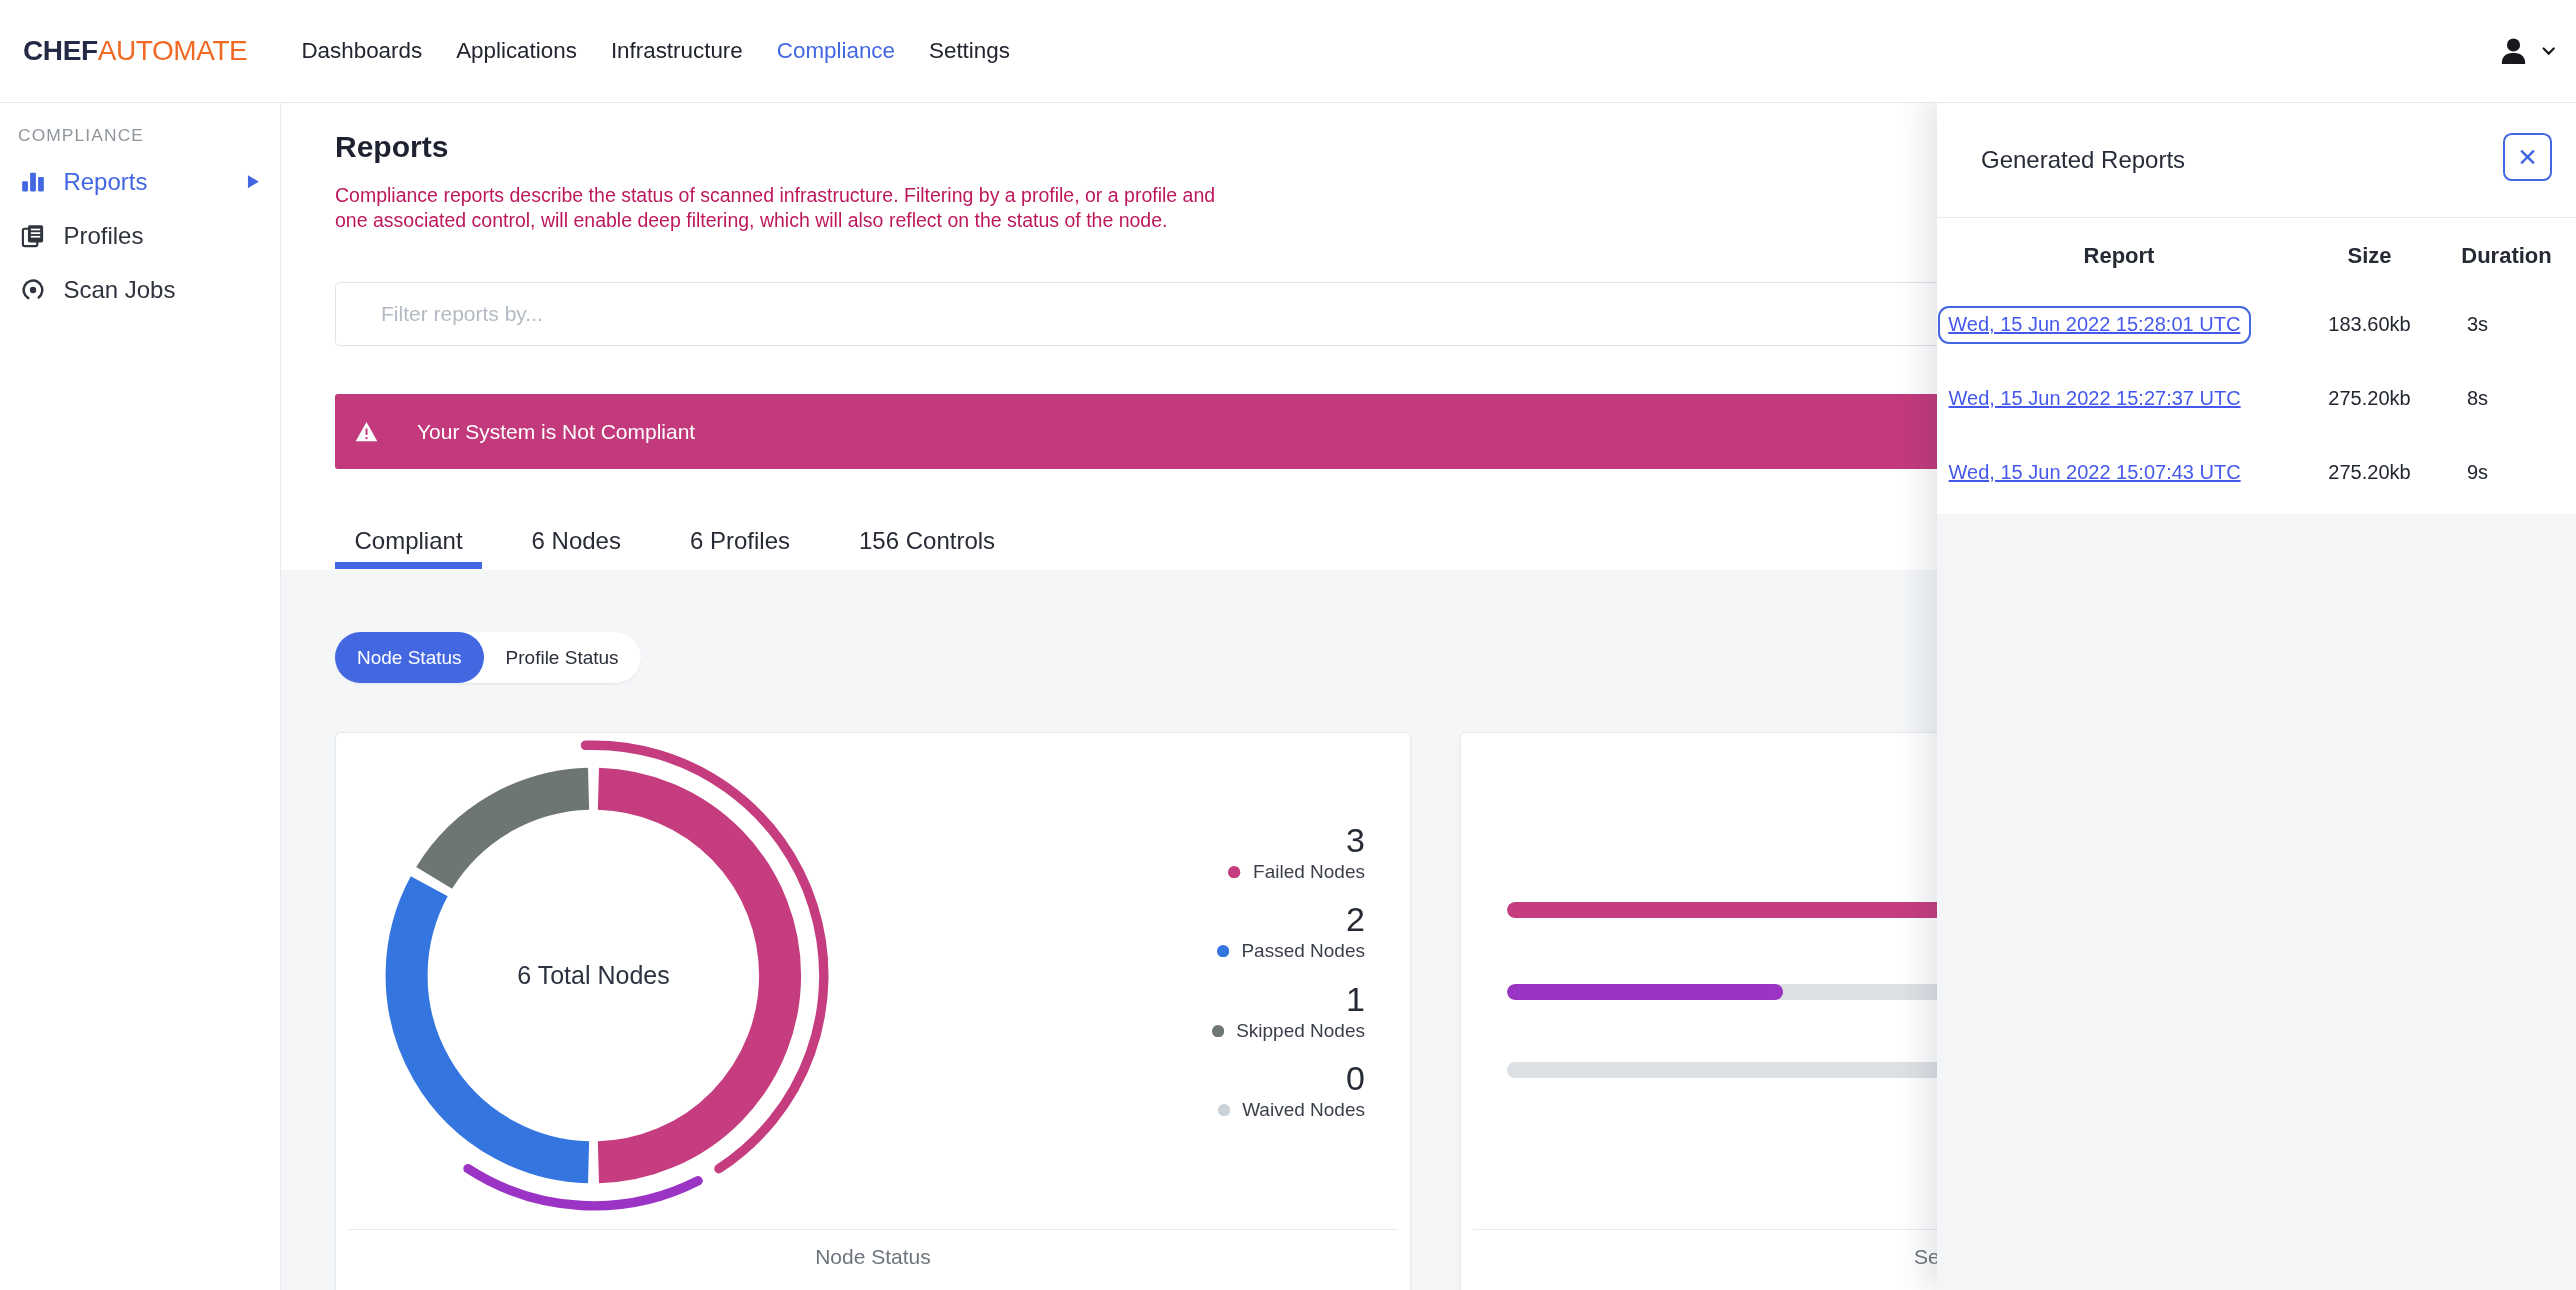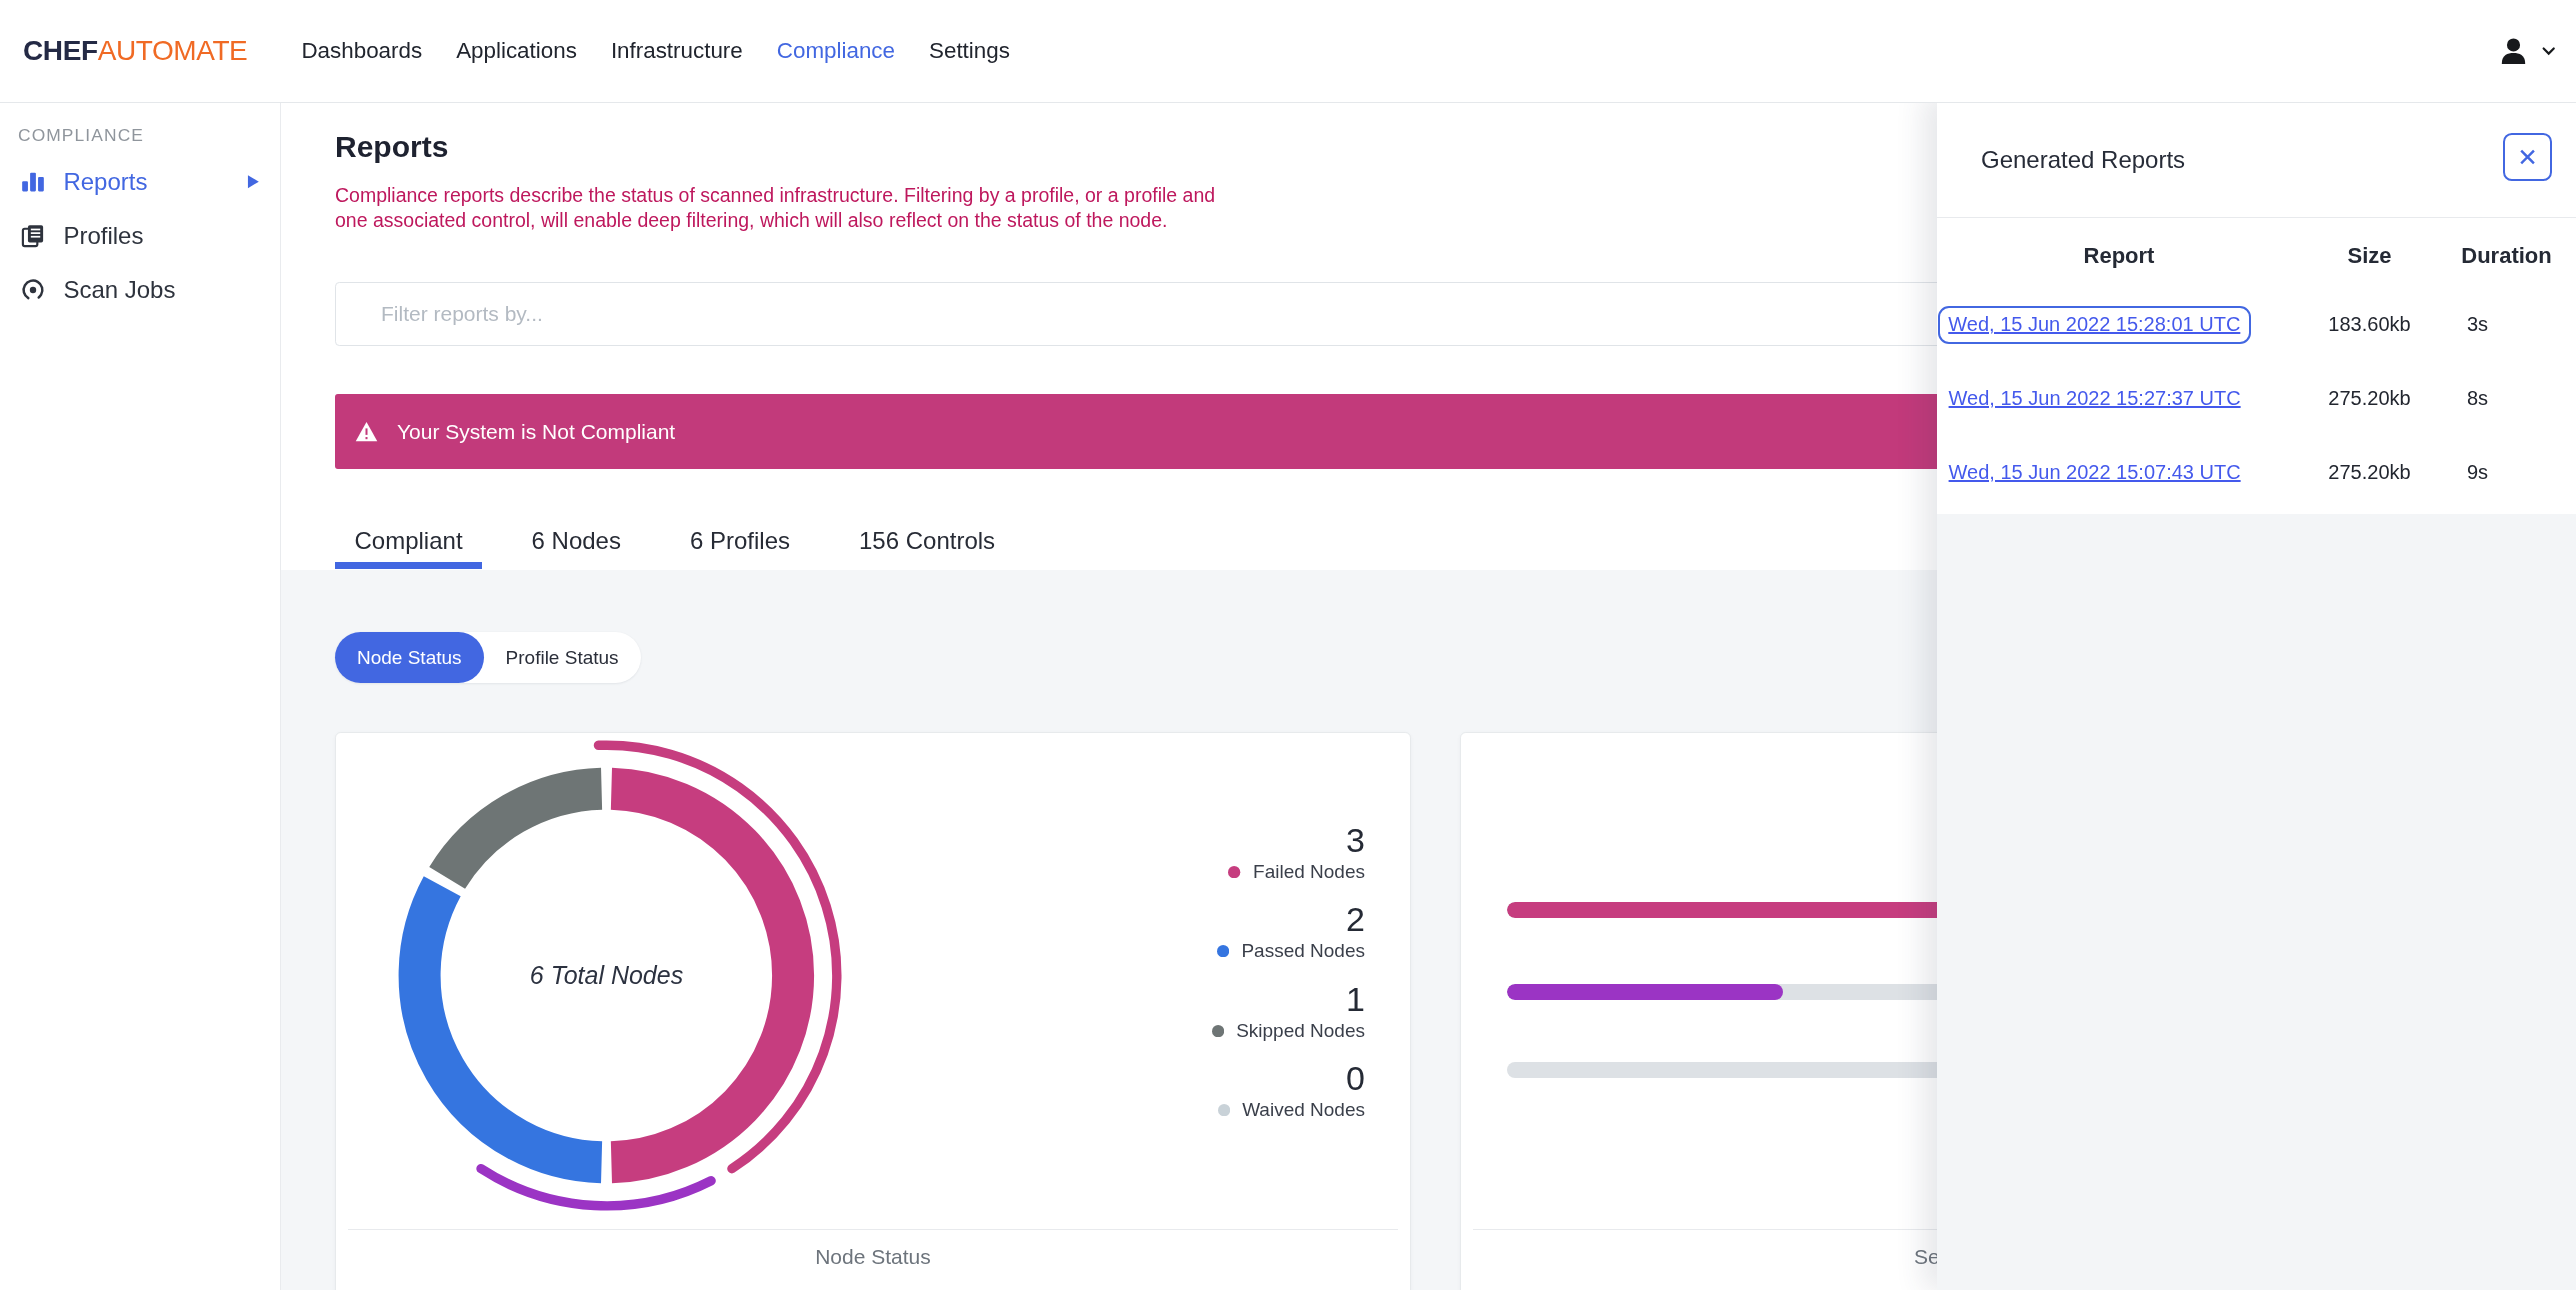--- a/index.html
+++ b/index.html
@@ -57,21 +57,21 @@
   }
   .filter-input {
     display: block; margin: 49px 0 0 54px; width: calc(100% - 90px); height: 64px;
     border: 1.4px solid #e0e4e8; border-radius: 4.3px; padding: 0 22px 0 45px;
     font-size: 21px; color: #333; font-family: inherit; background: #fff; outline: none;
   }
   .filter-input::placeholder { color: #b3bac2; }
   .alert-banner {
     margin: 48px 0 0 54px; width: calc(100% - 90px); height: 75px;
     background: var(--banner-pink); border-radius: 2.9px;
-    display: flex; align-items: center; color: #ffffff;
+    display: flex; align-items: center; color: #ffffff; gap: 20px;
   }
   .alert-banner .warn { margin-left: 19.5px; display: flex; }
   .alert-banner .msg { margin-left: 19.5px; font-size: 21px; }
 
   .tab-row { margin: 44px 0 0 54px; display: flex; gap: 30px; height: 56px; }
   .tab {
     position: relative; display: flex; align-items: center; padding: 0 19.5px;
     font-size: 24px; color: #272b35; cursor: pointer; white-space: nowrap;
   }
   .tab.active::after {
@@ -97,21 +97,21 @@
     box-shadow: 0 1.4px 4.3px rgba(40,50,70,0.04); position: relative; height: 617px;
   }
   .card-node-status { width: 1076px; }
   .card-severity { width: 984px; }
   .card-footer {
     position: absolute; left: 11.6px; right: 11.6px; top: 496px;
     border-top: 1.4px solid #e8eaed; text-align: center; padding-top: 14.5px;
     font-size: 21px; color: #6d747c;
   }
 
-  .donut-wrap { position: absolute; left: 17px; top: -11px; width: 507px; height: 507px; font-style: italic; }
+  .donut-wrap { position: absolute; left: 4px; top: -11px; width: 507px; height: 507px; }
   .donut-wrap svg { overflow: visible; }
   .donut-center-label {
     position: absolute; left: 0; top: 0; width: 507px; height: 507px;
     display: flex; align-items: center; justify-content: center;
     font-size: 25px; color: #2c3240; pointer-events: none;
   }
   .legend { position: absolute; right: 45px; top: 90px; display: flex; flex-direction: column; gap: 19.5px; align-items: flex-end; }
   .legend-item { display: flex; flex-direction: column; align-items: flex-end; }
   .legend-count { font-size: 34px; line-height: 35px; color: #252a35; }
   .legend-line { margin-top: 2.9px; display: flex; align-items: center; gap: 12.3px; }

